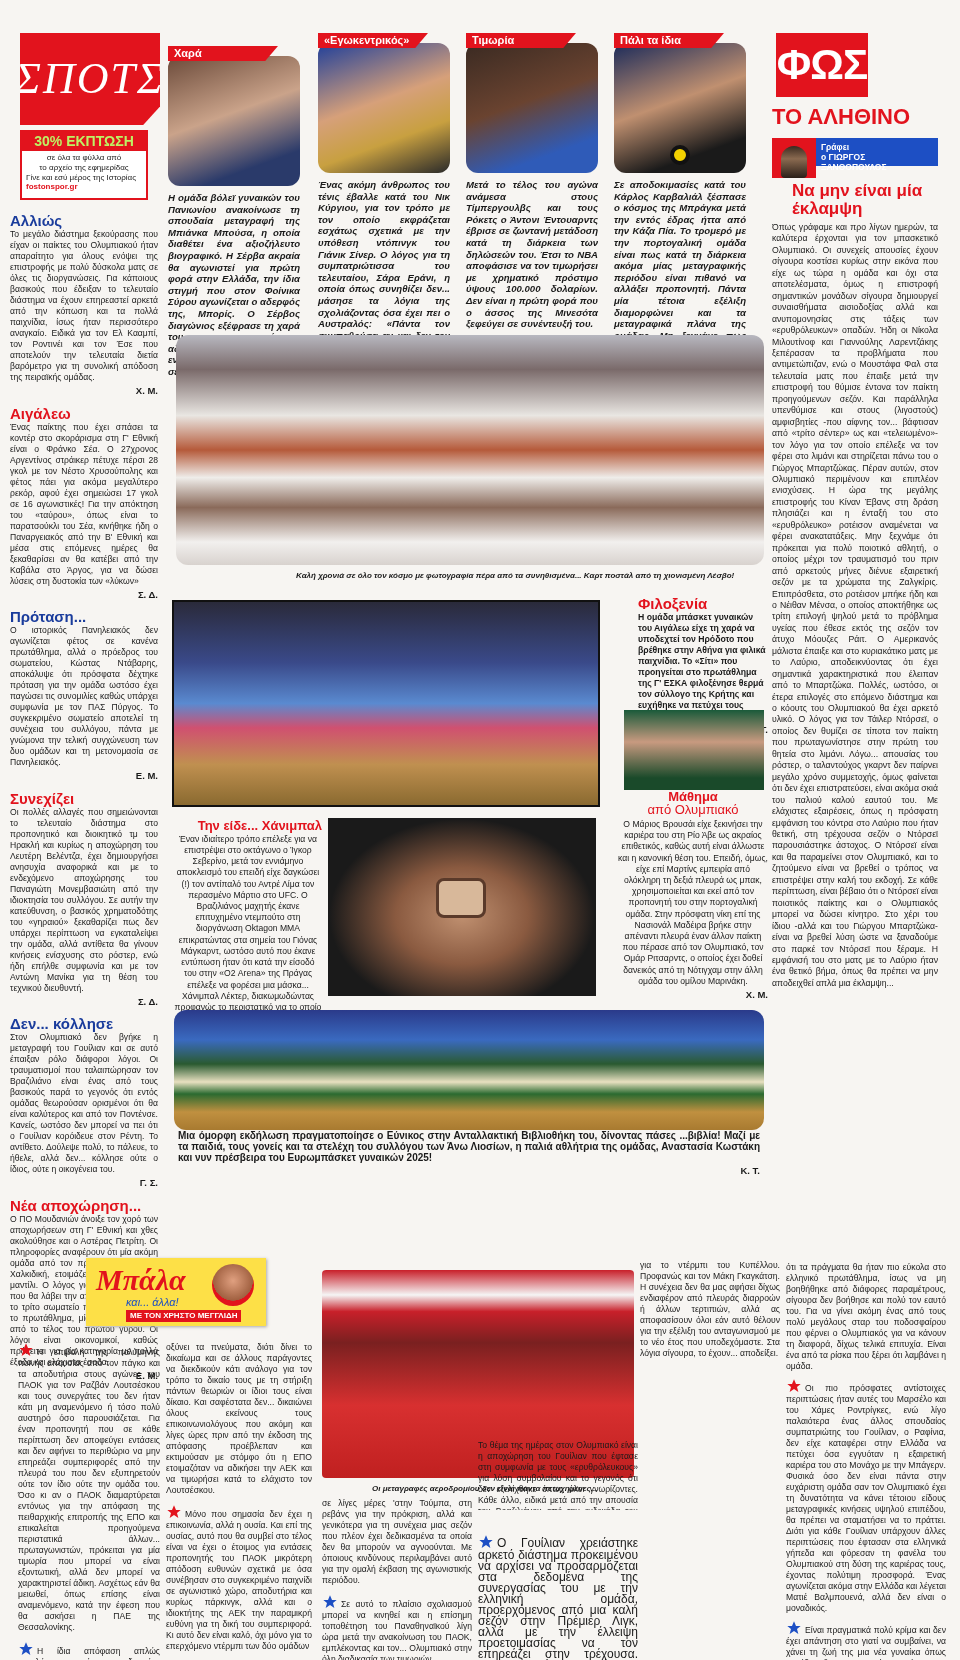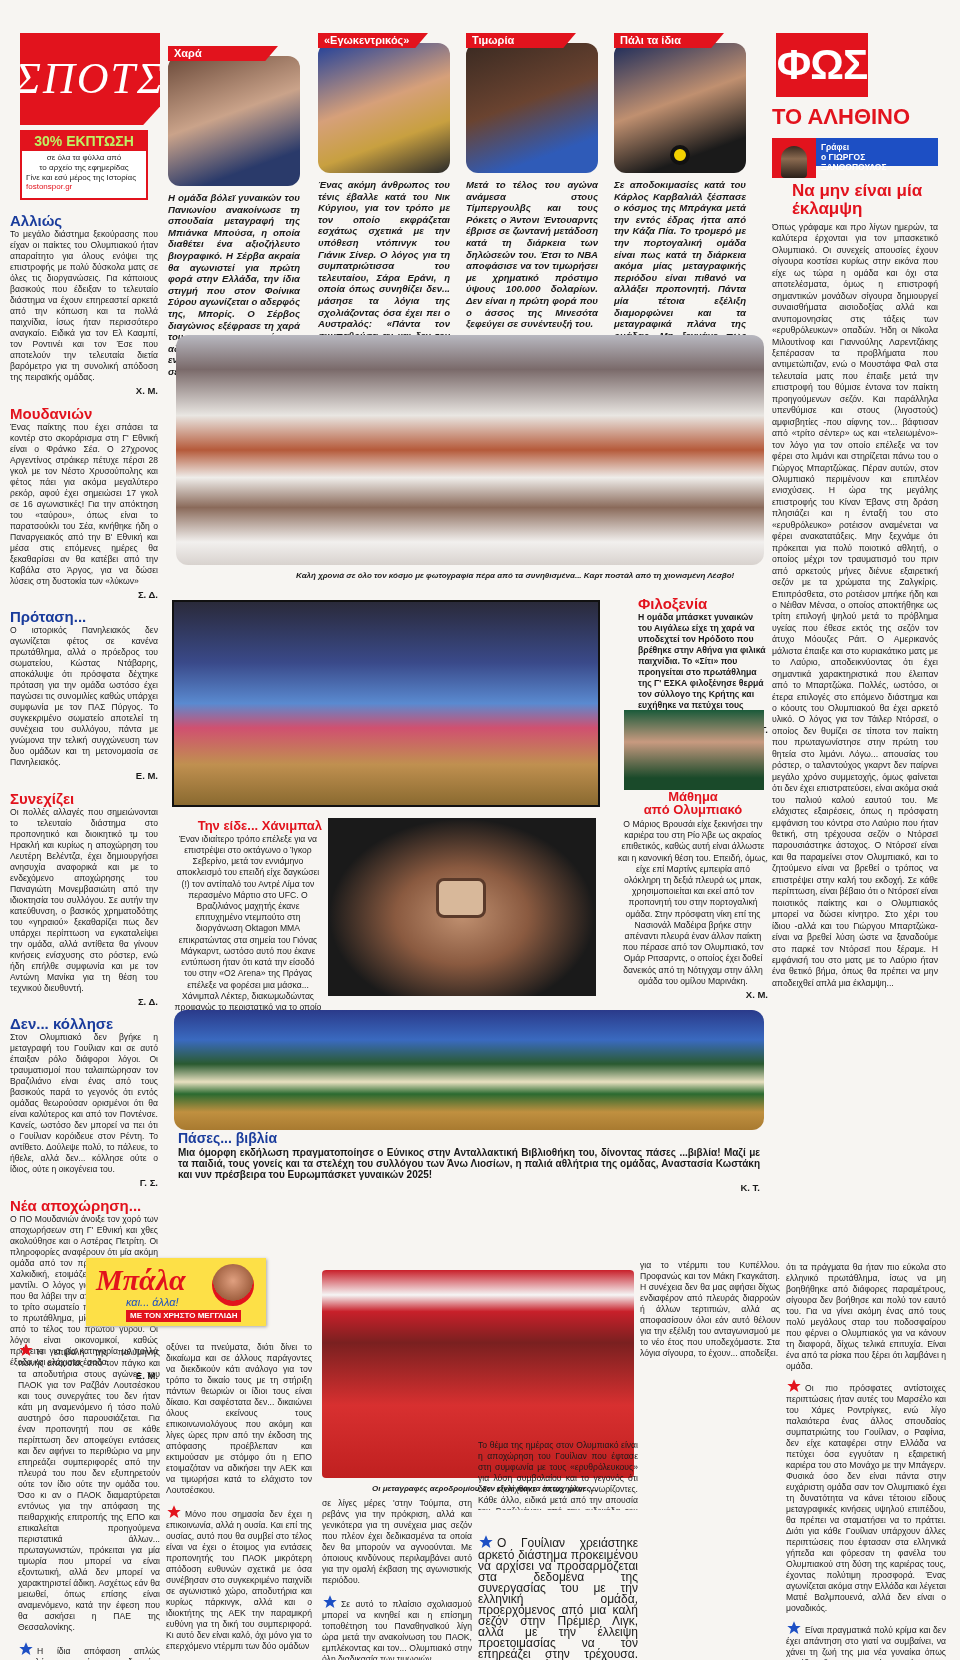--- a/index.html
+++ b/index.html
@@ -18,21 +18,21 @@
 <body>
 
 <div class="abs" style="left:20px;top:33px;width:140px;height:92px;background:#e2131d;clip-path:polygon(0 0,100% 0,100% 80%,88% 100%,0 100%);display:flex;align-items:center;justify-content:center">
   <span style="color:#fff;font-family:'Liberation Serif',serif;font-style:italic;font-size:44px;letter-spacing:2px">ΣΠΟΤΣ</span>
 </div>
 <div class="abs" style="left:20px;top:130px;width:128px;height:70px;border:2px solid #e2131d;background:#fff">
   <div style="background:#e2131d;color:#bef264;font-weight:bold;font-size:14px;text-align:center;padding:1px 0">30% ΕΚΠΤΩΣΗ</div>
   <div style="font-size:8px;text-align:center;margin-top:2px">σε όλα τα φύλλα από</div>
   <div style="font-size:8px;text-align:center">το αρχείο της εφημερίδας</div>
   <div style="font-size:8px;text-align:left;padding-left:4px">Γίνε και εσύ μέρος της Ιστορίας</div>
-  <div style="font-size:8px;font-weight:normal;color:#e2131d;padding-left:4px">fostonspor.gr</div>
+  <div style="font-size:8px;font-weight:bold;color:#e2131d;padding-left:4px">fostonspor.gr</div>
 </div>
 
 <div class="abs" style="left:168px;top:46px;width:132px">
   <div class="tag" style="left:0;top:0;width:110px;z-index:2">Χαρά</div>
   <div class="photo" style="margin-top:10px;height:130px;background:linear-gradient(160deg,#6b4a3a,#caa38a 45%,#2a3a6a 80%)"></div>
   <div class="t it" style="margin-top:6px;font-weight:bold">Η ομάδα βόλεϊ γυναικών του Πανιωνίου ανακοίνωσε τη σπουδαία μεταγραφή της Μπιάνκα Μπούσα, η οποία διαθέτει ένα αξιοζήλευτο βιογραφικό. Η Σέρβα ακραία θα αγωνιστεί για πρώτη φορά στην Ελλάδα, την ίδια στιγμή που στον Φοίνικα Σύρου αγωνίζεται ο αδερφός της, Μπορίς. Ο Σέρβος διαγώνιος εξέφρασε τη χαρά του για τον ερχομό της αδερφής του στη χώρα μας, ενώ τόνισε πως τη στηρίζει σε κάθε της βήμα.</div>
   <div class="sig it">Δ. Γ.</div>
 </div>
 <div class="abs" style="left:318px;top:33px;width:132px">
   <div class="tag" style="left:0;top:0;width:110px;z-index:2">«Εγωκεντρικός»</div>
@@ -72,21 +72,21 @@
 <div class="abs" style="left:792px;top:182px;width:140px;color:#e2131d;font-weight:bold;font-size:17px;line-height:18px">Να μην είναι μία έκλαμψη</div>
 <div class="abs t" style="left:772px;top:222px;width:166px;height:965px;overflow:hidden;font-size:8.7px;line-height:11.45px">Όπως γράφαμε και προ λίγων ημερών, τα καλύτερα έρχονται για τον μπασκετικό Ολυμπιακό. Οι συνεχείς απουσίες έχουν σίγουρα κοστίσει κυρίως στην εικόνα που είχε ως τώρα η ομάδα και όχι στα αποτελέσματα, όμως η επιστροφή σημαντικών μονάδων σίγουρα δημιουργεί συναισθήματα αισιοδοξίας αλλά και ανυπομονησίας στις τάξεις των «ερυθρόλευκων» οπαδών. Ήδη οι Νίκολα Μιλουτίνοφ και Γιαννούλης Λαρεντζάκης ξεπέρασαν τα προβλήματα που αντιμετώπιζαν, ενώ ο Μουστάφα Φαλ στα τελευταία ματς που έπαιξε μετά την επιστροφή του θύμισε έντονα τον παίκτη προηγούμενων σεζόν. Και παράλληλα υπενθύμισε και στους (λιγοστούς) αμφισβητίες -που αίφνης τον... βάφτισαν από «τρίτο σέντερ» ως και «τελειωμένο»- τον λόγο για τον οποίο επέλεξε να τον φέρει στο λιμάνι και στηρίζεται πάνω του ο Γιώργος Μπαρτζώκας. Πέραν αυτών, στον Ολυμπιακό περιμένουν και επιπλέον ενισχύσεις. Η ώρα της μεγάλης επιστροφής του Κίναν Έβανς στη δράση πλησιάζει και η ένταξή του στο «ερυθρόλευκο» ροτέισον αναμένεται να φέρει ανακατατάξεις. Μην ξεχνάμε ότι πρόκειται για πολύ ποιοτικό αθλητή, ο οποίος μέχρι τον τραυματισμό του πριν από αρκετούς μήνες διένυε εξαιρετική σεζόν με τα χρώματα της Ζαλγκίρις. Επιπρόσθετα, στο ροτέισον μπήκε ήδη και ο Νέιθαν Μένσα, ο οποίος αποκτήθηκε ως τρίτη επιλογή ψηλού μετά το πρόβλημα υγείας που έθεσε εκτός της σεζόν τον άτυχο Μόουζες Ράιτ. Ο Αμερικανός μάλιστα έπαιξε και στο κυριακάτικο ματς με το Λαύριο, αποδεικνύοντας ότι έχει σημαντικά χαρακτηριστικά που έλειπαν από το Μπαρτζώκα. Πολλές, ωστόσο, οι έτερα επιλογές στο επόμενο διάστημα και ο κόουτς του Ολυμπιακού θα έχει αρκετό υλικό. Ο λόγος για τον Τάιλερ Ντόρσεϊ, ο οποίος δεν θυμίζει σε τίποτα τον παίκτη που πρωταγωνίστησε στην πρώτη του θητεία στο λιμάνι. Λόγω... απουσίας του ρόστερ, ο ταλαντούχος γκαρντ δεν παίρνει μεγάλο χρόνο συμμετοχής, όμως φαίνεται ότι δεν έχει επιστρατεύσει, είναι ακόμα σκιά του παλιού καλού εαυτού του. Με ελάχιστες εξαιρέσεις, όπως η πρόσφατη εμφάνιση του κόντρα στο Λαύριο που ήταν θετική, στη τρέχουσα σεζόν ο Ντόρσεϊ παρουσιάστηκε άστοχος. Ο Ντόρσεϊ είναι και θα παραμείνει στον Ολυμπιακό, και το ζητούμενο είναι να βρεθεί ο τρόπος να επιστρέψει στην καλή του εκδοχή. Σε κάθε περίπτωση, είναι βέβαιο ότι ο Ντόρσεϊ είναι ποιοτικός παίκτης και ο Ολυμπιακός μπορεί να δώσει κίνητρο. Στο χέρι του ίδιου -αλλά και του Γιώργου Μπαρτζώκα- είναι να βρεθεί λύση ώστε να ξαναδούμε στο παρκέ τον Ντόρσεϊ που ξέραμε. Η εμφάνισή του στο ματς με το Λαύριο ήταν ένα θετικό βήμα, όπως θα πρέπει να μην αποδειχθεί απλά μια έκλαμψη...</div>
 
 <div class="abs" style="left:10px;top:212px;width:148px">
   <div>
     <div class="h-blue">Αλλιώς</div>
     <div class="t" style="font-size:8.6px;line-height:11px">Το μεγάλο διάστημα ξεκούρασης που είχαν οι παίκτες του Ολυμπιακού ήταν απαραίτητο για όλους ενόψει της επιστροφής με πολύ δύσκολα ματς σε όλες τις διοργανώσεις. Για κάποιους βασικούς που έδειξαν το τελευταίο διάστημα να έχουν επηρεαστεί αρκετά από την κόπωση και τα πολλά παιχνίδια, ίσως ήταν περισσότερο αναγκαίο. Ειδικά για τον Ελ Κααμπί, τον Ροντινέι και τον Έσε που αποτελούν την τελευταία διετία βαρόμετρο για τη συνολική απόδοση της πειραϊκής ομάδας.</div>
     <div class="sig">Χ. Μ.</div>
   </div>
   <div style="margin-top:8px">
-    <div class="h-red">Μουδανιών</div>
+    <div class="h-red">Αιγάλεω</div>
     <div class="t" style="font-size:8.6px;line-height:11px">Ένας παίκτης που έχει σπάσει τα κοντέρ στο σκοράρισμα στη Γ' Εθνική είναι ο Φράνκο Σέα. Ο 27χρονος Αργεντίνος στράικερ πέτυχε πέρσι 28 γκολ με τον Νέστο Χρυσούπολης και φέτος πάει για ακόμα μεγαλύτερο ρεκόρ, αφού έχει σημειώσει 17 γκολ σε 16 αγωνιστικές! Για την απόκτηση του «ταύρου», όπως είναι το παρατσούκλι του Σέα, κινήθηκε ήδη ο Παναργειακός από την Β' Εθνική και μέσα στις επόμενες ημέρες θα ξεκαθαρίσει αν θα κατέβει από την Καβάλα στο Άργος, για να δώσει λύσεις στη δυστοκία των «λύκων»</div>
     <div class="sig">Σ. Δ.</div>
   </div>
   <div style="margin-top:8px">
     <div class="h-blue">Πρόταση...</div>
     <div class="t" style="font-size:8.6px;line-height:11px">Ο ιστορικός Πανηλειακός δεν αγωνίζεται φέτος σε κανένα πρωτάθλημα, αλλά ο πρόεδρος του σωματείου, Κώστας Ντάβαρης, αποκάλυψε ότι πρόσφατα δέχτηκε πρόταση για την ομάδα ωστόσο έχει παγώσει τις συνομιλίες καθώς υπάρχει συμφωνία με τον ΠΑΣ Πύργος. Το συγκεκριμένο σωματείο αποτελεί τη συνέχεια του συλλόγου, πάντα με γνώμονα την τελική συγχώνευση των δυο ομάδων και τη μετονομασία σε Πανηλειακός.</div>
     <div class="sig">Ε. Μ.</div>
   </div>
   <div style="margin-top:8px">
     <div class="h-red">Συνεχίζει</div>
@@ -110,37 +110,36 @@
 
 <div class="abs" style="left:172px;top:600px;width:428px;height:207px;background:linear-gradient(180deg,#2a2a3a 0%,#3a4a8a 30%,#5a8ad0 50%,#d05070 62%,#c09050 80%,#8a6a30 100%);border:2px solid #111"></div>
 <div class="abs" style="left:638px;top:595px;width:130px">
   <div class="h-red">Φιλοξενία</div>
   <div class="t" style="font-weight:bold;font-size:8.7px;line-height:11px;text-align:left">Η ομάδα μπάσκετ γυναικών του Αιγάλεω είχε τη χαρά να υποδεχτεί τον Ηρόδοτο που βρέθηκε στην Αθήνα για φιλικά παιχνίδια. Το «Σίτι» που προηγείται στο πρωτάθλημα της Γ' ΕΣΚΑ φιλοξένησε θερμά τον σύλλογο της Κρήτης και ευχήθηκε να πετύχει τους στόχους του.</div>
   <div class="sig">Κ. Τ.</div>
 </div>
 <div class="abs" style="left:624px;top:710px;width:140px;height:80px;background:linear-gradient(180deg,#1a5a3a,#c89a80 40%,#1a4a2a 85%)"></div>
 <div class="abs" style="left:618px;top:790px;width:150px;text-align:center">
   <div style="color:#e2131d;font-weight:bold;font-size:13px;line-height:13px">Μάθημα</div>
-  <div style="color:#e2131d;font-weight:bold;font-size:13px;line-height:14px">από Ολυμπιακό</div>
+  <div style="color:#e2131d;font-weight:normal;font-size:13px;line-height:14px">από Ολυμπιακό</div>
   <div class="t" style="text-align:center;font-size:8.6px;line-height:11.2px;margin-top:2px">Ο Μάριος Βρουσάι είχε ξεκινήσει την καριέρα του στη Ρίο Άβε ως ακραίος επιθετικός, καθώς αυτή είναι άλλωστε και η κανονική θέση του. Επειδή, όμως, είχε επί Μαρτίνς εμπειρία από ολόκληρη τη δεξιά πλευρά ως μπακ, χρησιμοποιείται και εκεί από τον προπονητή του στην πορτογαλική ομάδα. Στην πρόσφατη νίκη επί της Νασιονάλ Μαδέιρα βρήκε στην απέναντι πλευρά έναν άλλον παίκτη που πέρασε από τον Ολυμπιακό, τον Ομάρ Ριτσαρντς, ο οποίος έχει δοθεί δανεικός από τη Νότιγχαμ στην άλλη ομάδα του ομίλου Μαρινάκη.</div>
   <div class="sig">Χ. Μ.</div>
 </div>
 
 <div class="abs" style="left:174px;top:818px;width:148px;text-align:center">
   <div style="color:#e2131d;font-weight:bold;font-size:13px;text-align:right">Την είδε... Χάνιμπαλ</div>
   <div class="t" style="text-align:center;font-size:8.6px;line-height:11.2px">Έναν ιδιαίτερο τρόπο επέλεξε για να επιστρέψει στο οκτάγωνο ο Ίγκορ Σεβερίνο, μετά τον εννιάμηνο αποκλεισμό του επειδή είχε δαγκώσει (!) τον αντίπαλό του Αντρέ Λίμα τον περασμένο Μάρτιο στο UFC. Ο Βραζιλιάνος μαχητής έκανε επιτυχημένο ντεμπούτο στη διοργάνωση Oktagon MMA επικρατώντας στα σημεία του Γιόνας Μάγκαρντ, ωστόσο αυτό που έκανε εντύπωση ήταν ότι κατά την είσοδό του στην «Ο2 Arena» της Πράγας επέλεξε να φορέσει μια μάσκα... Χάνιμπαλ Λέκτερ, διακωμωδώντας προφανώς το περιστατικό για το οποίο τον «έκοψε» το UFC.</div>
   <div class="sig">Γ. Σ.</div>
 </div>
 <div class="abs" style="left:328px;top:818px;width:268px;height:178px;background:radial-gradient(ellipse at 50% 55%,#c09070 0%,#8a5a40 35%,#1a1a1a 70%)">
   <span style="position:absolute;left:108px;top:60px;width:50px;height:40px;background:#d8b89a;border:3px solid #5a3a2a;border-radius:8px"></span>
 </div>
 
 <div class="abs photo" style="left:174px;top:1010px;width:590px;height:120px;background:linear-gradient(180deg,#2a3a8a 0%,#3a6ac0 25%,#2a5a30 45%,#e8e0c0 60%,#2a6a30 70%,#c09040 85%,#a87a30 100%)"></div>
 <div class="abs" style="left:178px;top:1130px;width:582px">
-  <div class="h-blue" style="font-size:14px">Πάσες... βιβλία</div>
   <div class="t" style="font-weight:bold;font-size:10px;line-height:11px">Μια όμορφη εκδήλωση πραγματοποίησε ο Εύνικος στην Ανταλλακτική Βιβλιοθήκη του, δίνοντας πάσες ...βιβλία! Μαζί με τα παιδιά, τους γονείς και τα στελέχη του συλλόγου των Άνω Λιοσίων, η παλιά αθλήτρια της ομάδας, Αναστασία Κωστάκη και νυν πρέσβειρα του Ευρωμπάσκετ γυναικών 2025!</div>
   <div class="sig">Κ. Τ.</div>
 </div>
 
 <div class="abs" style="left:86px;top:1258px;width:180px;height:68px;background:#fde047;box-shadow:1px 1px 3px #aaa">
   <span style="position:absolute;left:10px;top:4px;color:#e2131d;font-family:'Liberation Serif',serif;font-weight:bold;font-style:italic;font-size:30px">Μπάλα</span>
   <span style="position:absolute;left:40px;top:38px;color:#1d4fc4;font-style:italic;font-size:11px">και... άλλα!</span>
   <div style="position:absolute;right:12px;top:6px;width:42px;height:42px;border-radius:50%;background:radial-gradient(circle at 50% 40%,#e0a080,#a06040 60%,#e2131d 61%)"></div>
   <div style="position:absolute;left:40px;top:52px;background:#e2131d;color:#fff;font-weight:bold;font-size:8px;padding:1px 4px">ΜΕ ΤΟΝ ΧΡΗΣΤΟ ΜΕΓΓΛΙΔΗ</div>
 </div>

